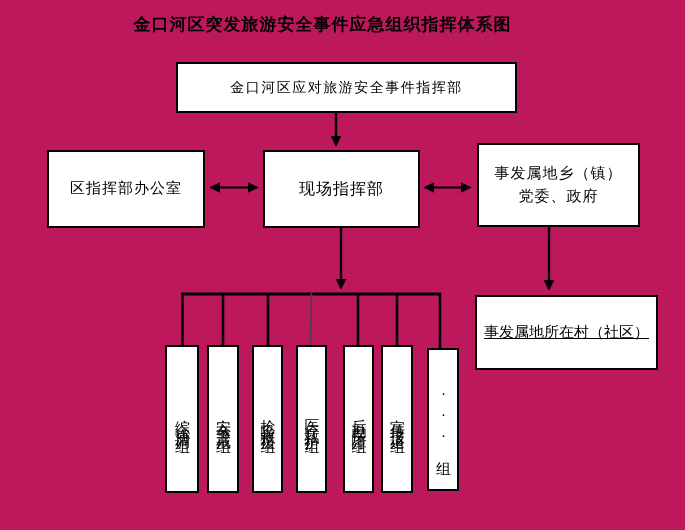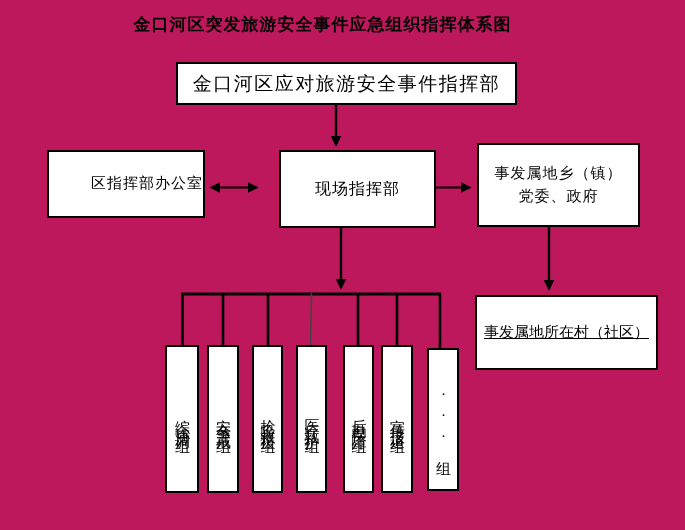--- a/index.html
+++ b/index.html
@@ -34,23 +34,23 @@
     box-sizing: border-box;
     display: flex;
     align-items: center;
     justify-content: center;
     text-align: center;
     font-size: 15px;
     letter-spacing: 1px;
     line-height: 1.55;
     background: #fff;
   }
-  .top-box    { left: 176px; top: 62px;  width: 341px; height: 43px; font-size: 19px; letter-spacing: 1.5px; }
-  .left-box   { left: 47px;  top: 150px; width: 158px; height: 68px; justify-content: flex-end; }
-  .center-box { left: 279px; top: 150px; width: 157px; height: 78px; font-size: 16px; }
+  .top-box    { left: 176px; top: 62px;  width: 341px; height: 51px; font-size: 14px; letter-spacing: 1.5px; }
+  .left-box   { left: 47px;  top: 150px; width: 158px; height: 78px; }
+  .center-box { left: 263px; top: 150px; width: 157px; height: 78px; font-size: 16px; }
   .right-box  { left: 477px; top: 143px; width: 163px; height: 84px; padding: 0 10px; }
   .village-box{ left: 475px; top: 295px; width: 183px; height: 75px; letter-spacing: 0; text-decoration: underline; }
   .vbox {
     position: absolute;
     top: 345px;
     height: 148px;
     border: 2px solid #000;
     box-sizing: border-box;
     background: #fff;
     display: flex;

